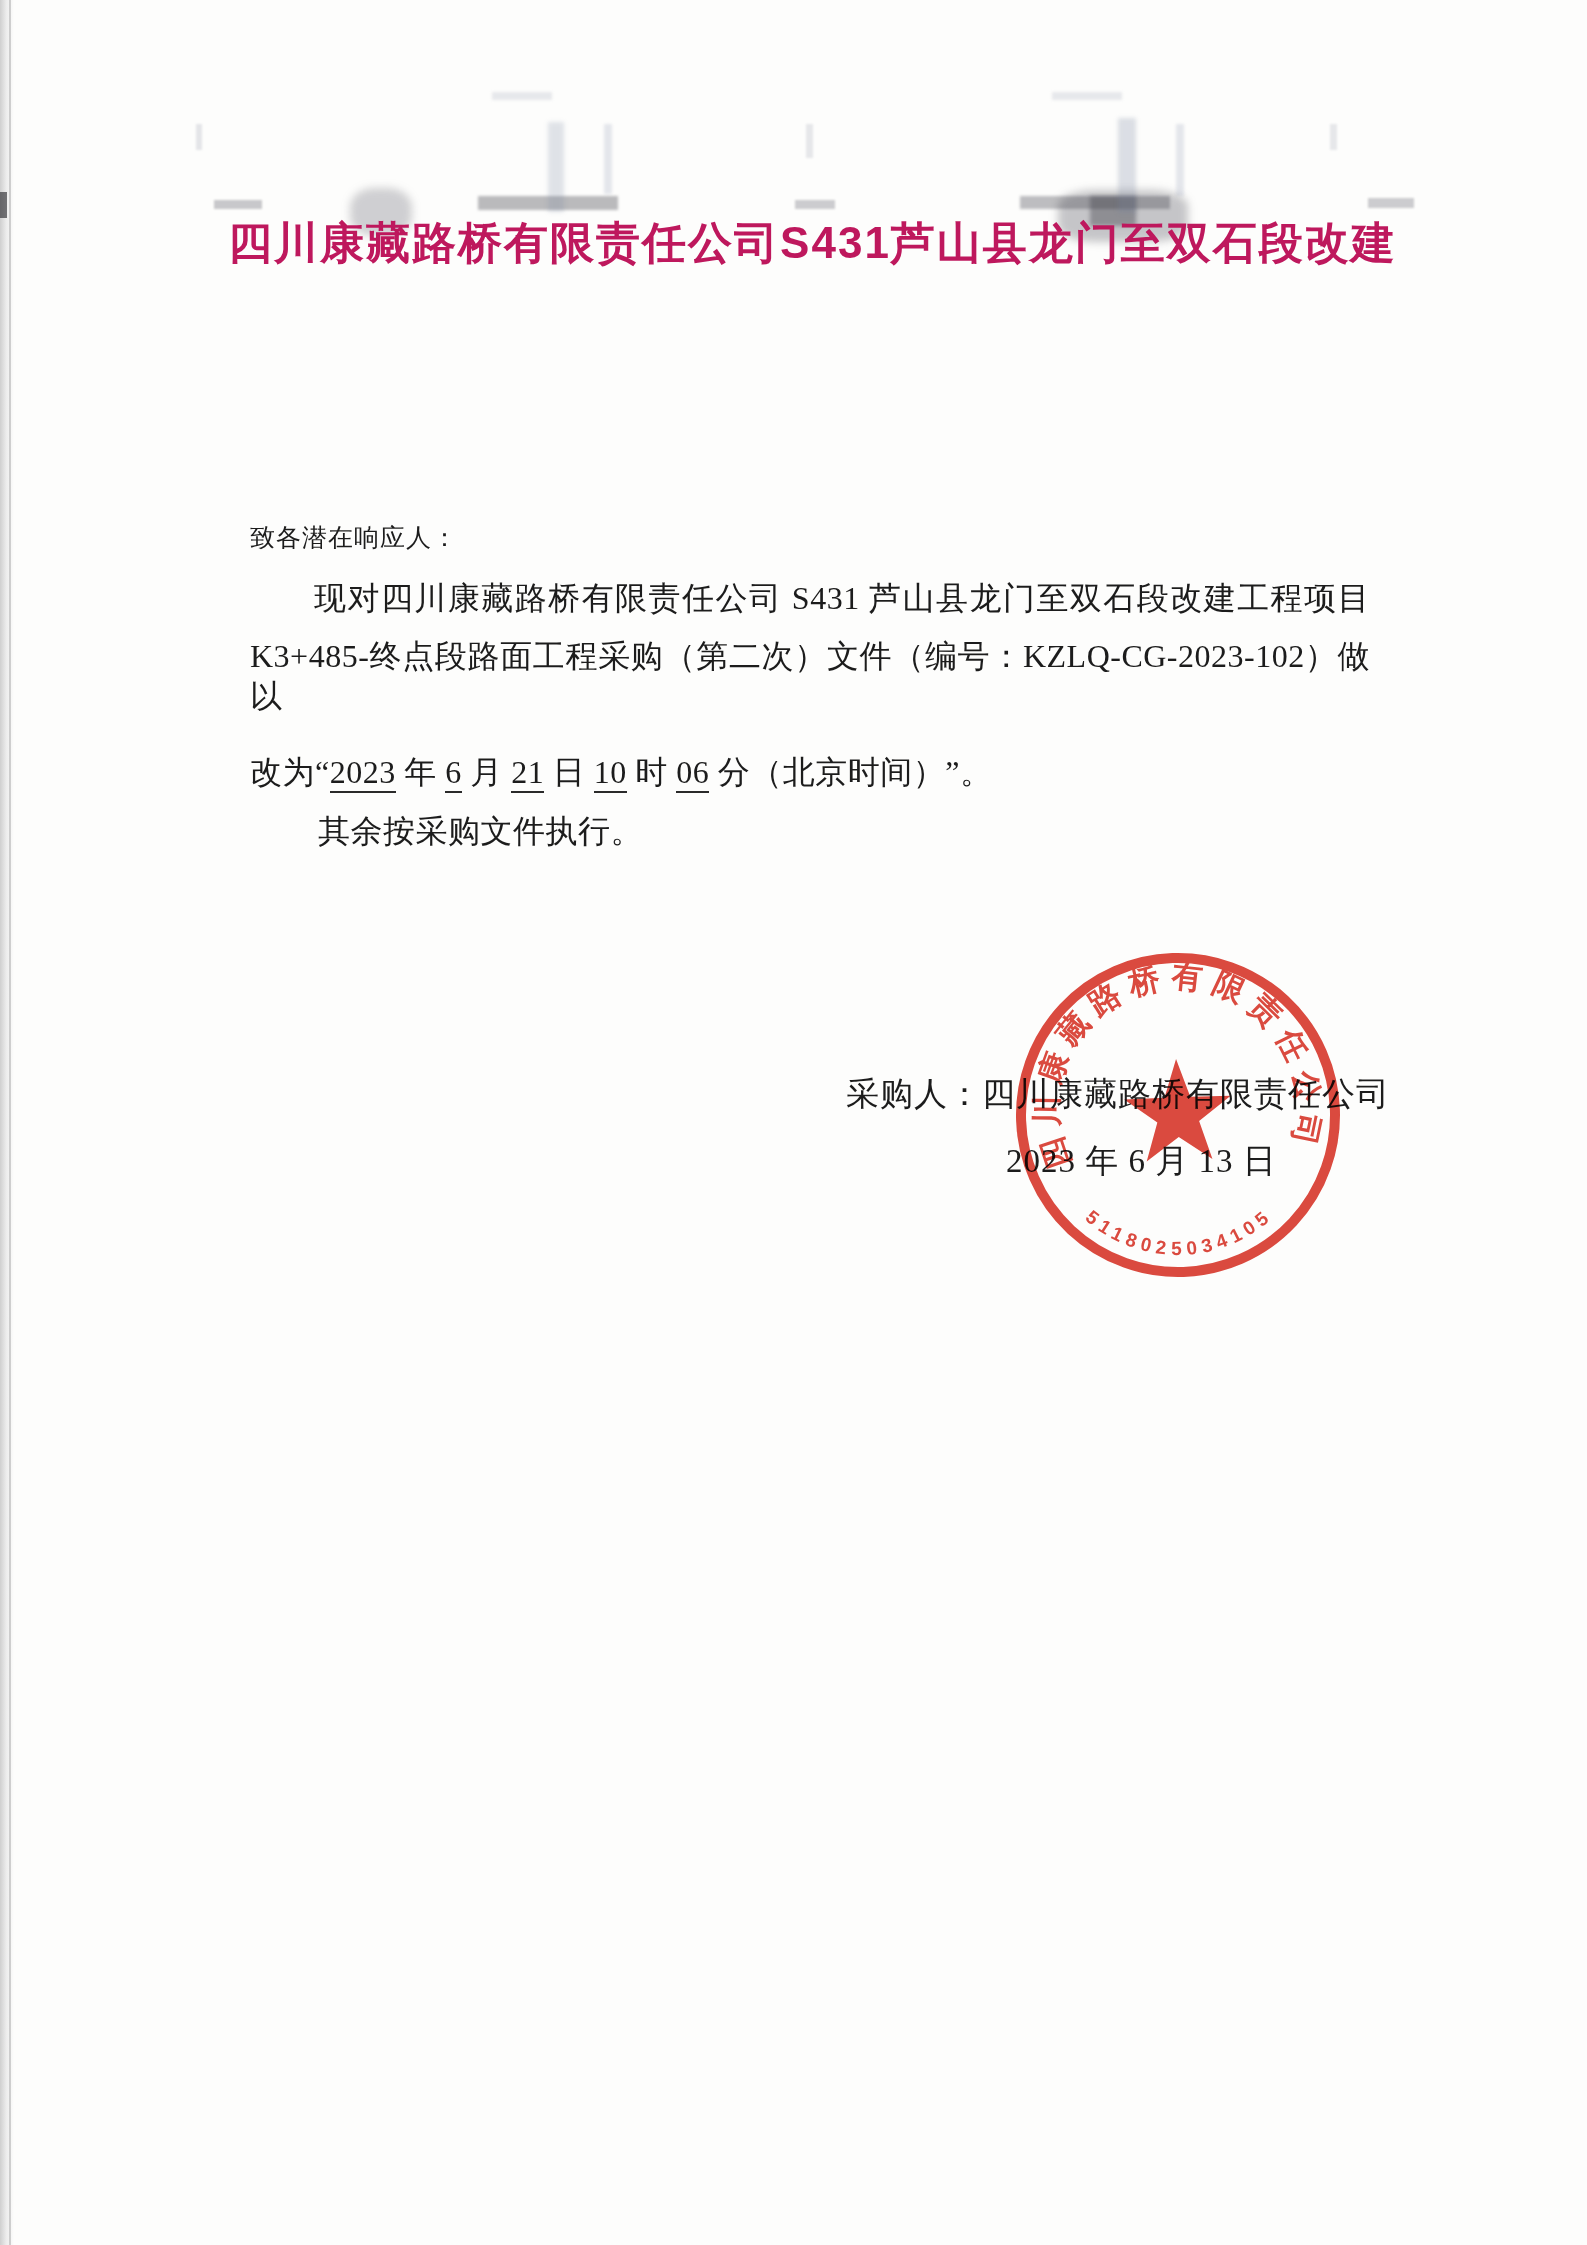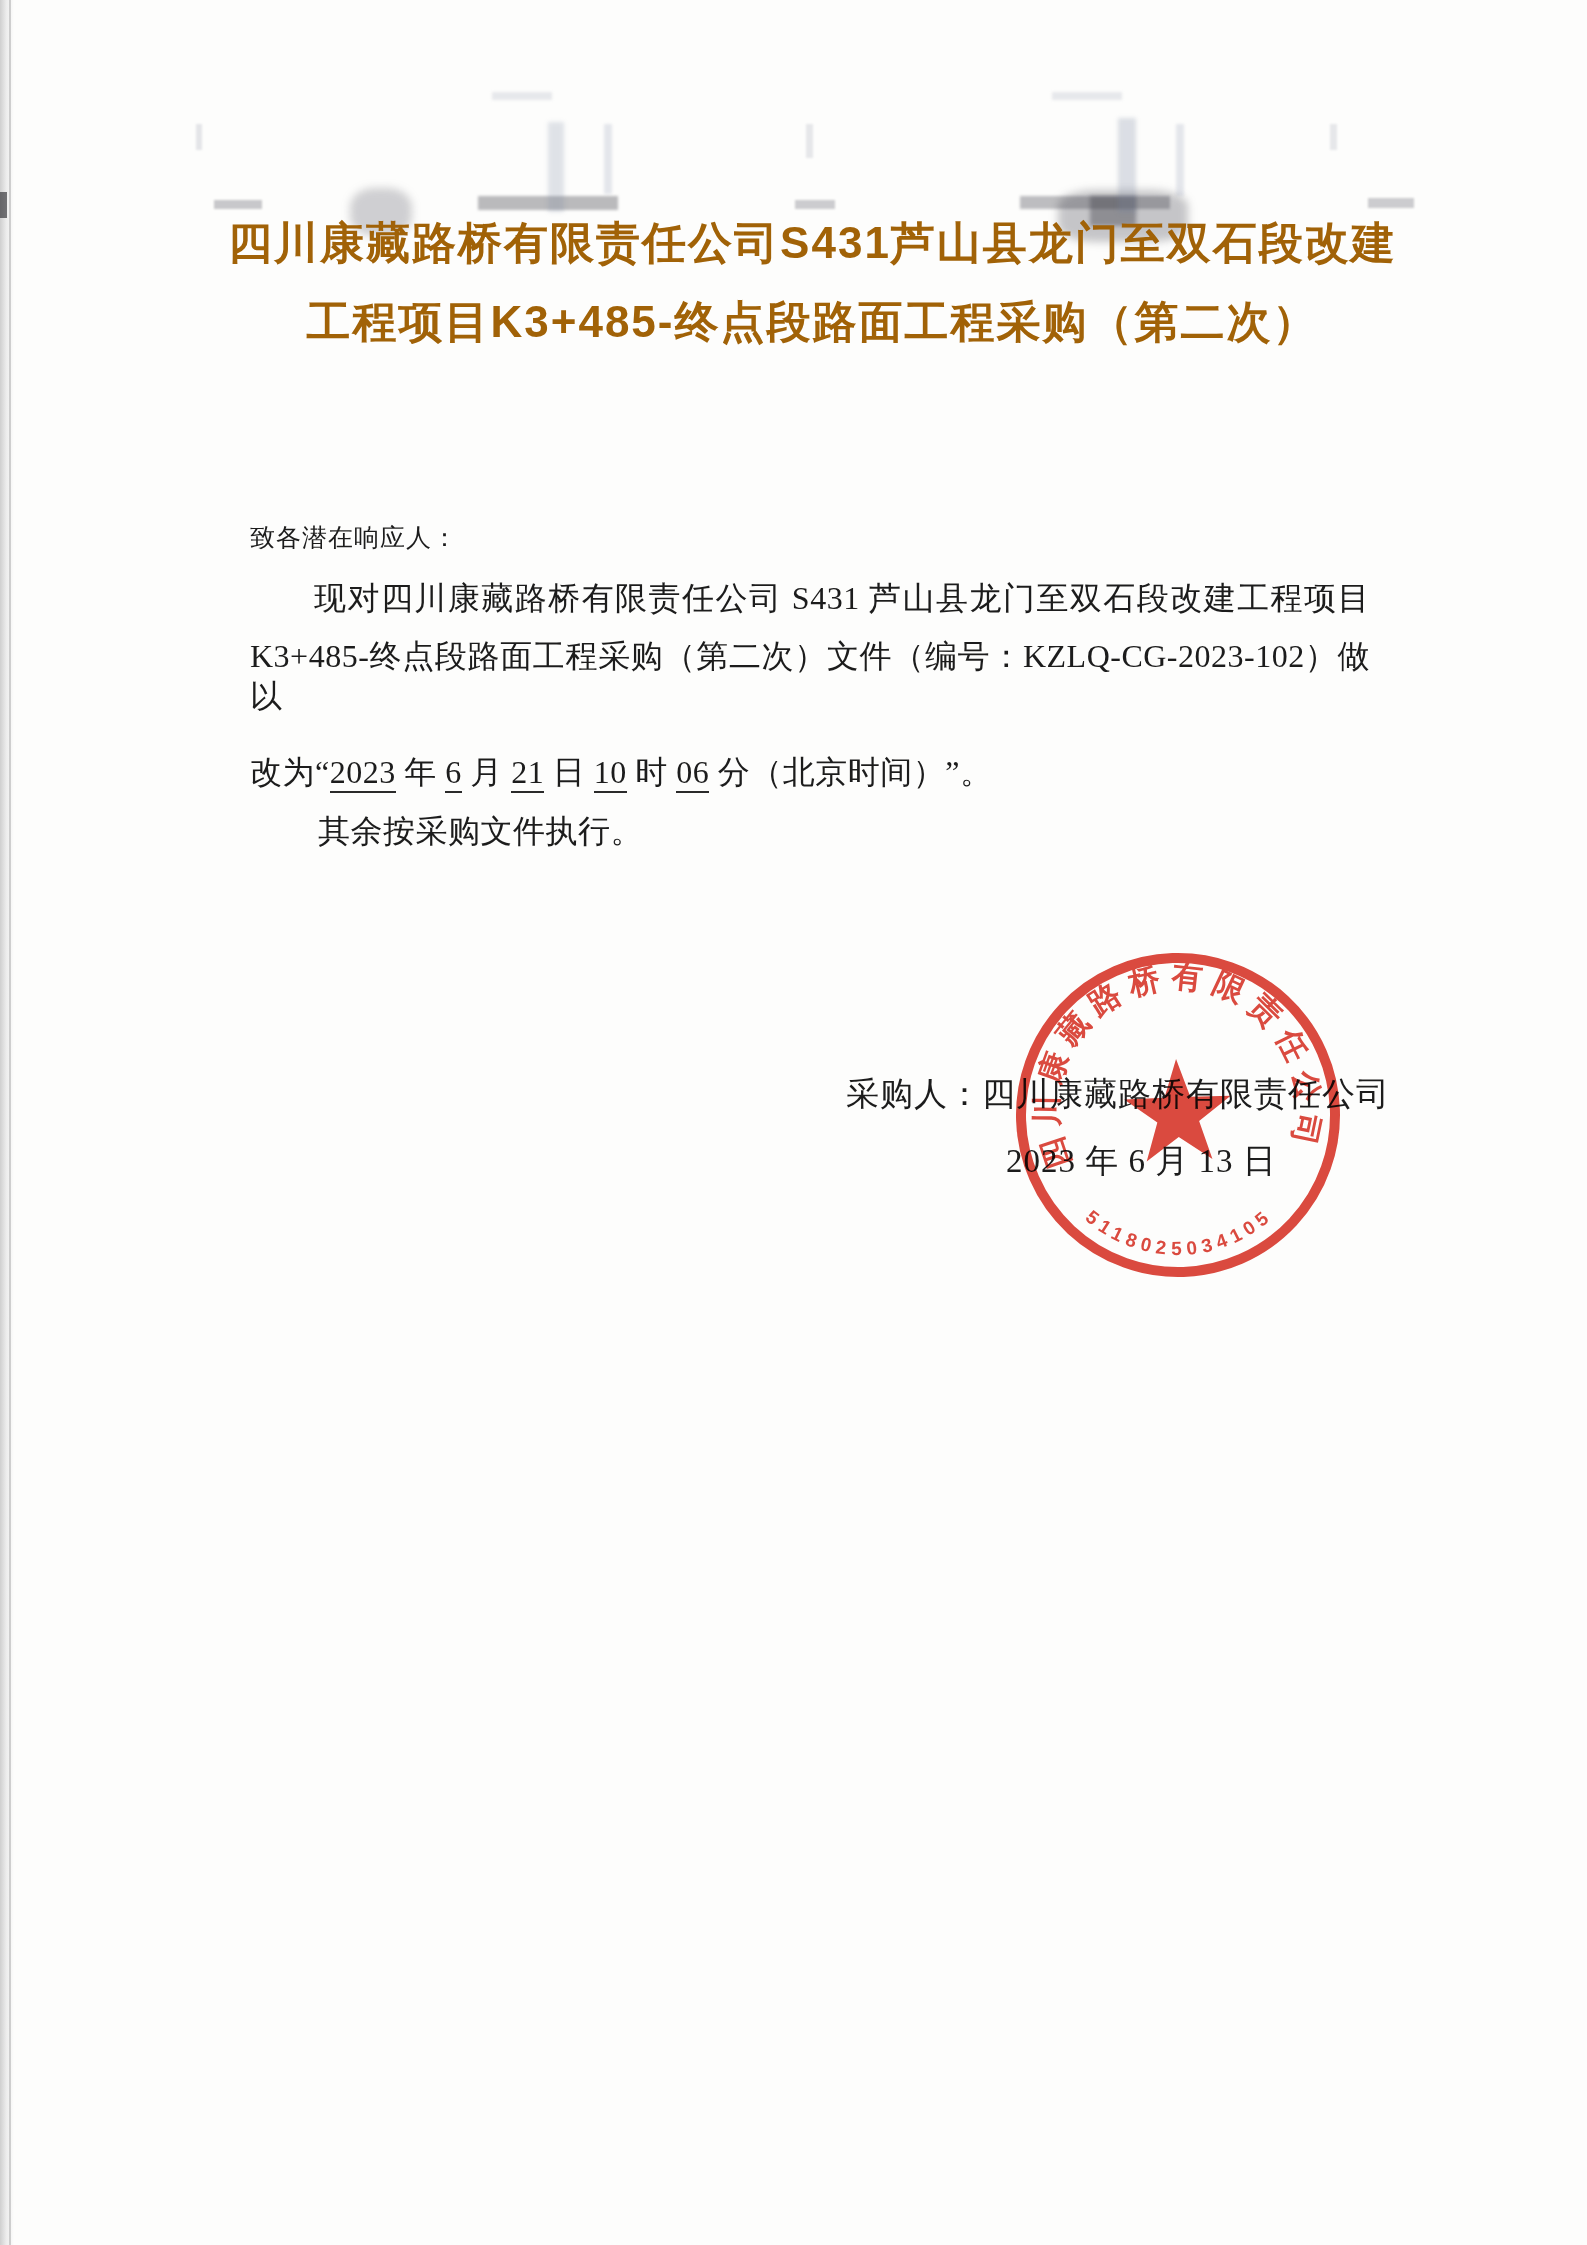--- a/index.html
+++ b/index.html
@@ -32,21 +32,21 @@
   .a12{left:1176px;top:124px;width:8px;height:72px;background:rgba(130,140,170,.20);filter:blur(1.5px);}
   .a13{left:196px;top:124px;width:6px;height:26px;background:rgba(140,145,165,.22);filter:blur(1px);}
   .a14{left:806px;top:124px;width:7px;height:34px;background:rgba(140,145,165,.20);filter:blur(1px);}
   .a15{left:1330px;top:124px;width:7px;height:26px;background:rgba(140,145,165,.20);filter:blur(1px);}
   .a16{left:0px;top:192px;width:7px;height:26px;background:rgba(30,30,35,.6);filter:blur(.5px);}
   .a17{left:492px;top:92px;width:60px;height:8px;background:rgba(130,140,160,.18);filter:blur(1.5px);}
   .a18{left:1052px;top:92px;width:70px;height:8px;background:rgba(130,140,160,.18);filter:blur(1.5px);}
 
   
   .title-block{position:absolute;left:0;top:218px;width:100%;text-align:center;padding-left:38px;box-sizing:border-box;
-    font-family:"Liberation Sans", sans-serif;font-weight:700;color:#a16207;}
+    font-family:"Liberation Sans", sans-serif;font-weight:700;color:#be185d;}
   .title-l1{font-size:44px;line-height:50px;letter-spacing:2px;}
   .title-l2{font-size:44px;line-height:50px;letter-spacing:2px;margin-top:29px;}
   .title-l3{font-size:42px;line-height:48px;letter-spacing:6px;margin-top:32px;}
 
   
   .salutation{position:absolute;left:250px;top:521px;font-size:25px;letter-spacing:1px;}
   .para-line{position:absolute;left:250px;width:1120px;font-size:32px;line-height:40px;
     text-align:justify;text-align-last:justify;text-justify:inter-character;letter-spacing:.5px;font-family:Liberation Serif, serif;}
   .pl1{top:578px;text-indent:64px;}
   .pl2{top:636px;}
@@ -85,21 +85,20 @@
   <div class="smudge a12"></div>
   <div class="smudge a13"></div>
   <div class="smudge a14"></div>
   <div class="smudge a15"></div>
   <div class="smudge a16"></div>
   <div class="smudge a17"></div>
   <div class="smudge a18"></div>
 
   <div class="title-block">
     <div class="title-l1">四川康藏路桥有限责任公司S431芦山县龙门至双石段改建</div>
-    <div class="title-l2">工程项目K3+485-终点段路面工程采购（第二次）</div>
   </div>
 
   <div class="salutation">致各潜在响应人：</div>
 
   <div class="para-line pl1">现对四川康藏路桥有限责任公司 S431 芦山县龙门至双石段改建工程项目</div>
   <div class="para-line pl2">K3+485-终点段路面工程采购（第二次）文件（编号：KZLQ-CG-2023-102）做以</div>
 
   <div class="para-line pl4">
     <span>改为“</span><span class="u">2023</span><span> 年 </span><span class="u">6</span><span> 月 </span><span class="u">21</span><span> 日 </span><span class="u">10</span><span> 时 </span><span class="u">06</span><span> 分（北京时间）”。</span>
   </div>

